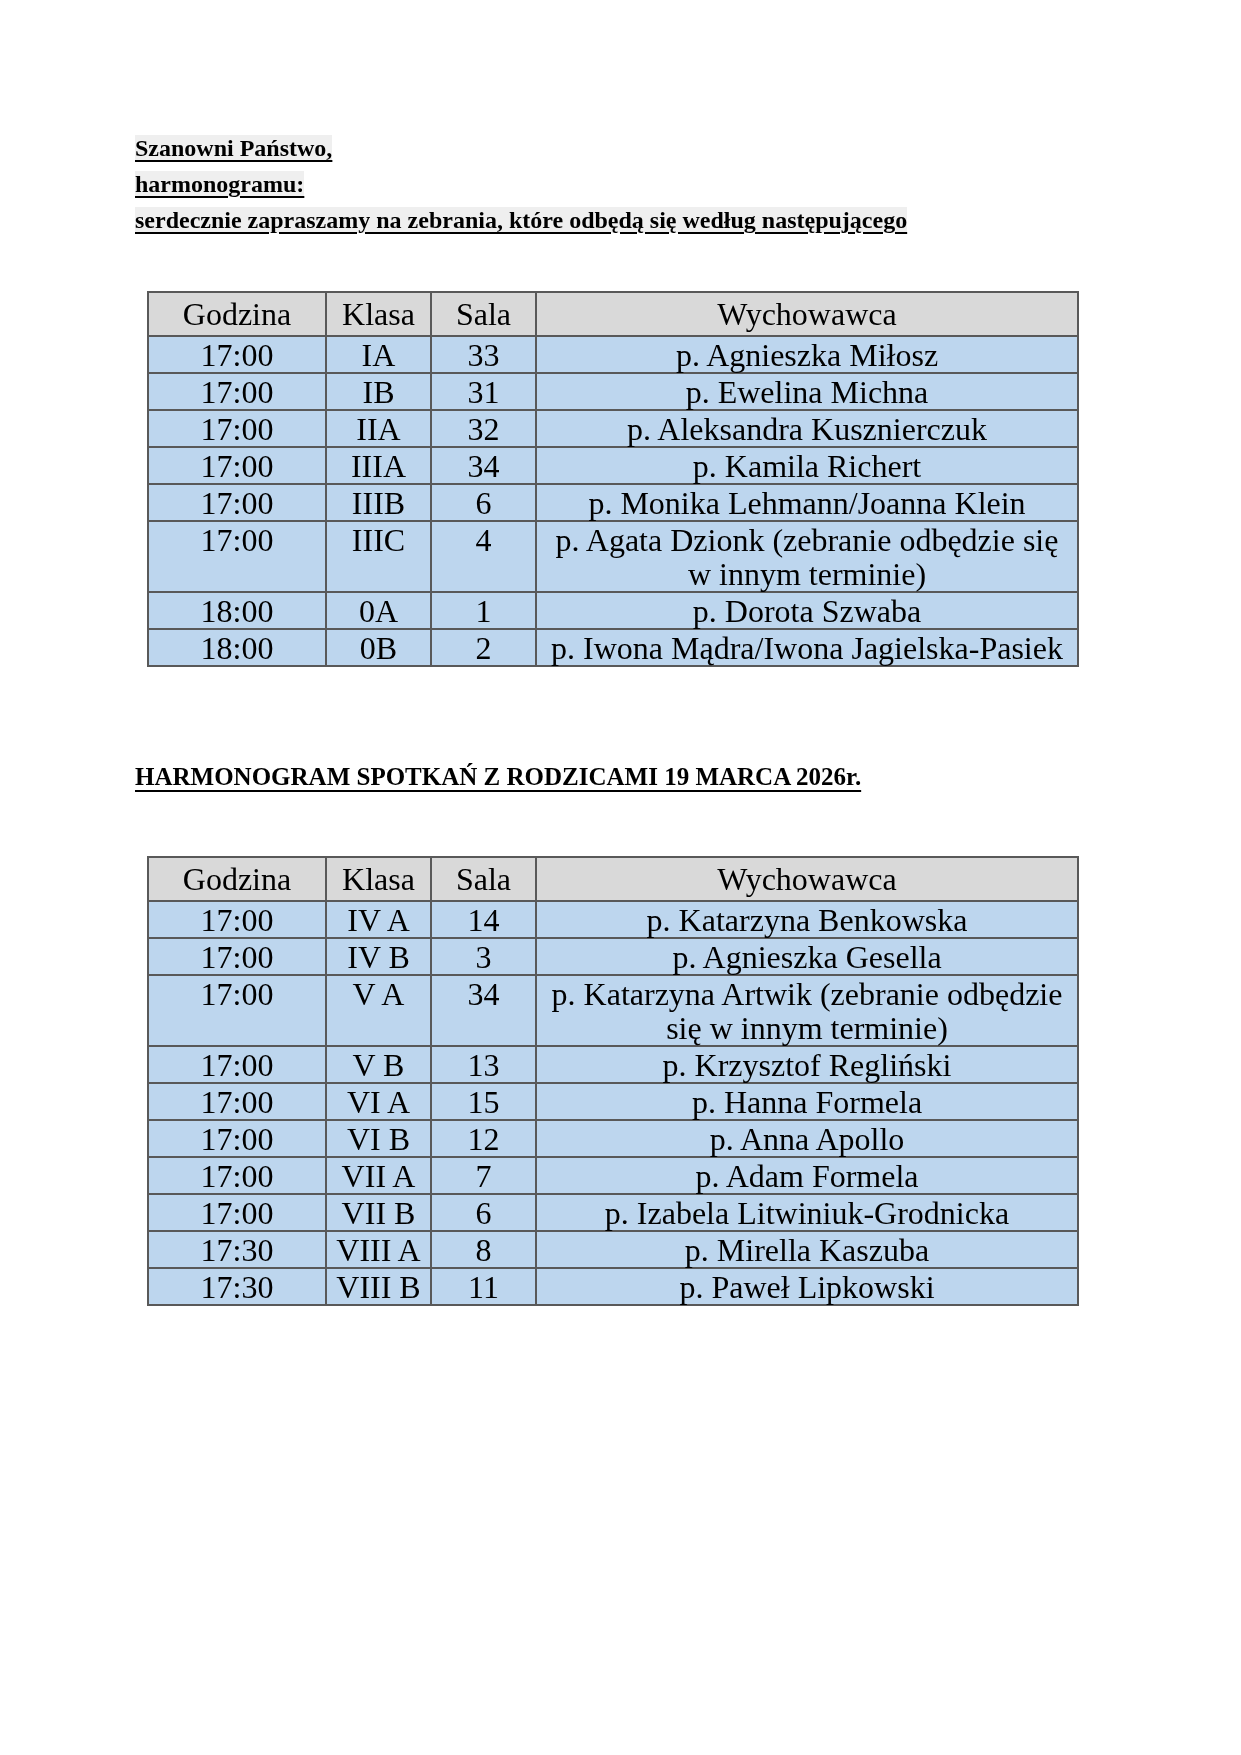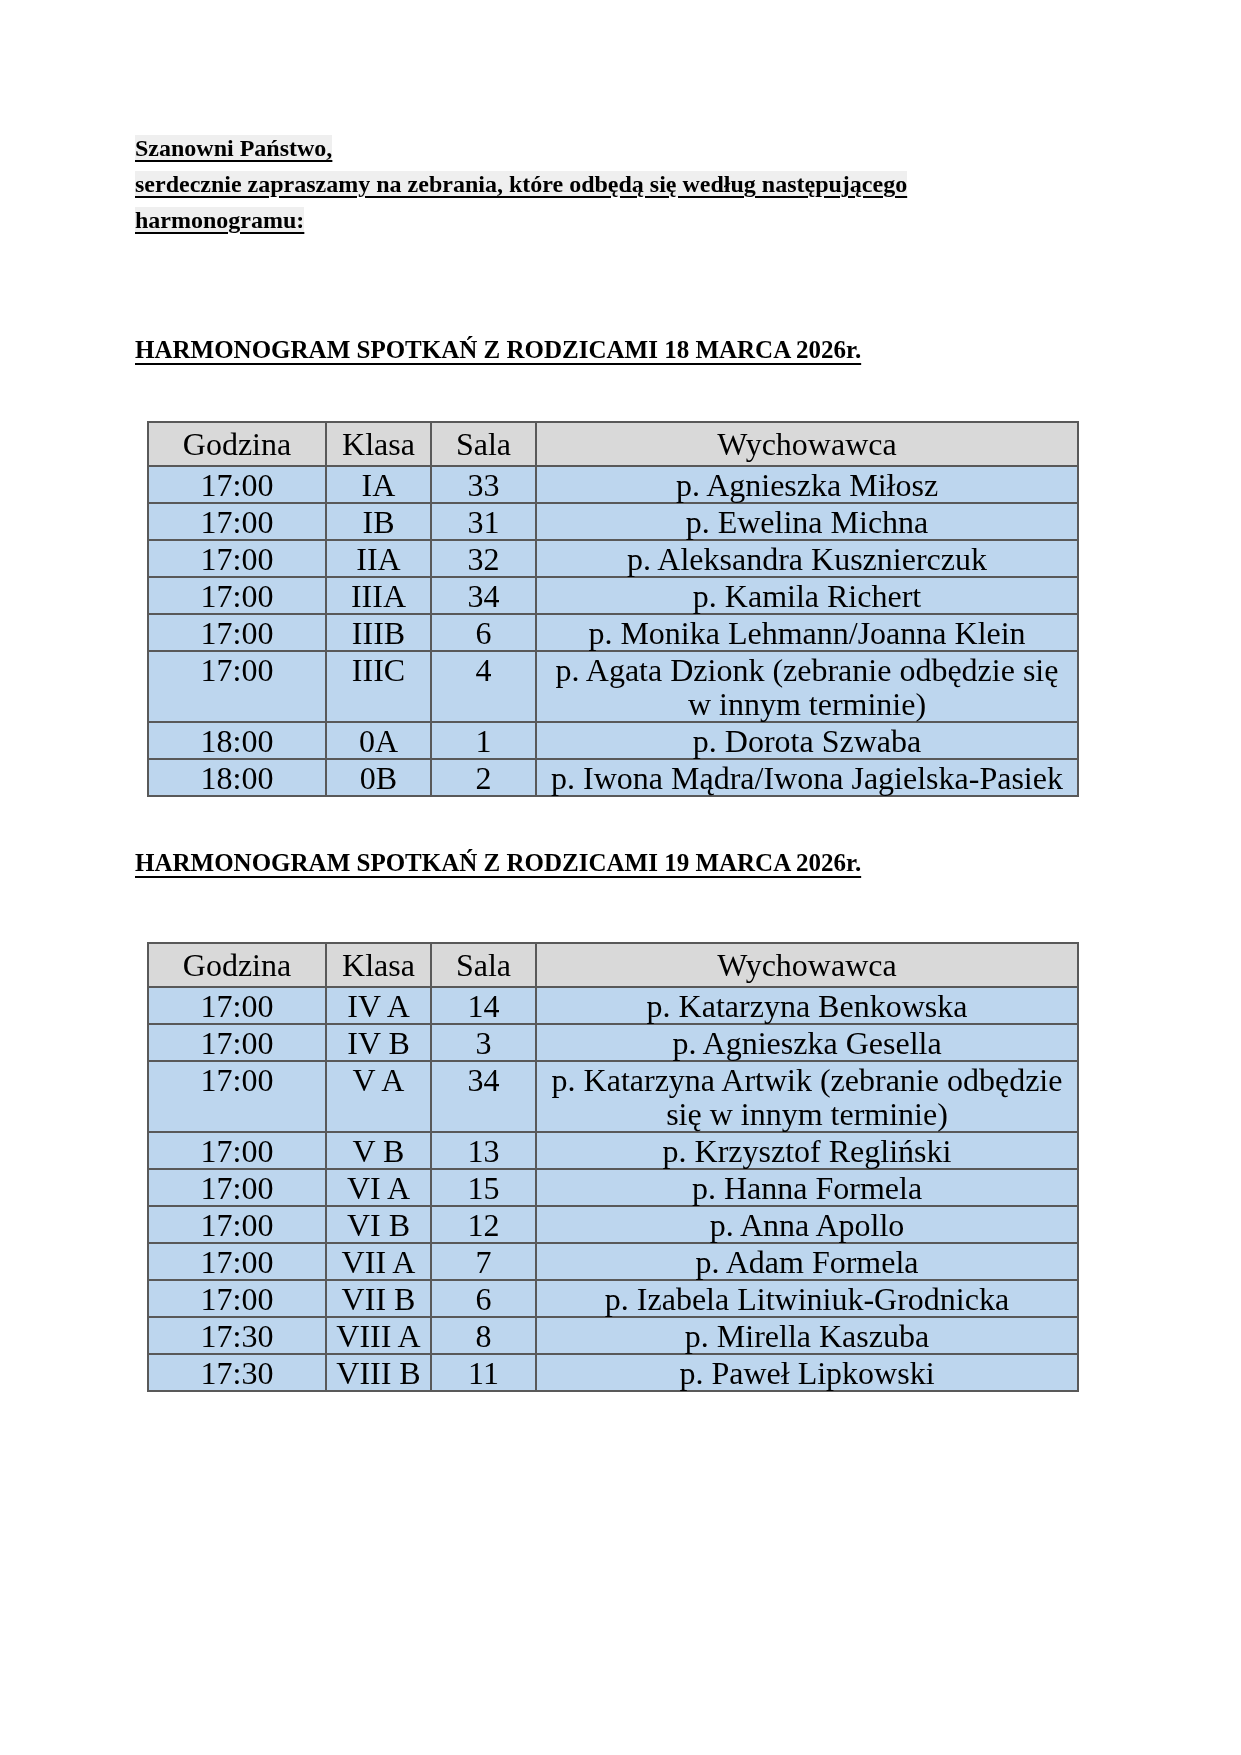--- a/index.html
+++ b/index.html
@@ -49,21 +49,21 @@
   .section-heading{
     margin:0;
     font-size:25px;
     font-weight:bold;
     line-height:36px;
     text-decoration:underline;
     text-decoration-thickness:2px;
     text-underline-offset:5px;
   }
   .heading-1{margin-top:94px;}
-  .heading-2{margin-top:48px;}
+  .heading-2{margin-top:92px;}
   
   table.schedule{
     border-collapse:collapse;
     table-layout:fixed;
     width:930px;
     margin-left:12px;
     font-size:32px;
   }
   .table-1{margin-top:53px;}
   .table-2{margin-top:61px;}
@@ -97,25 +97,24 @@
   }
 </style>
 </head>
 <body>
 
 <div class="page">
   <div class="content">
 
     <div class="intro">
       <p><span class="hl">Szanowni Państwo,</span></p>
+      <p><span class="hl">harmonogramu:</span></p>
       <p><span class="hl">serdecznie zapraszamy na zebrania, które odbędą się według następującego</span></p>
-      <p><span class="hl">harmonogramu:</span></p>
     </div>
 
-    <h1 class="section-heading heading-1">HARMONOGRAM SPOTKAŃ Z RODZICAMI 18 MARCA 2026r.</h1>
 
     <table class="schedule table-1">
       <colgroup>
         <col style="width:178px">
         <col style="width:105px">
         <col style="width:105px">
         <col style="width:542px">
       </colgroup>
       <thead>
           <tr>

